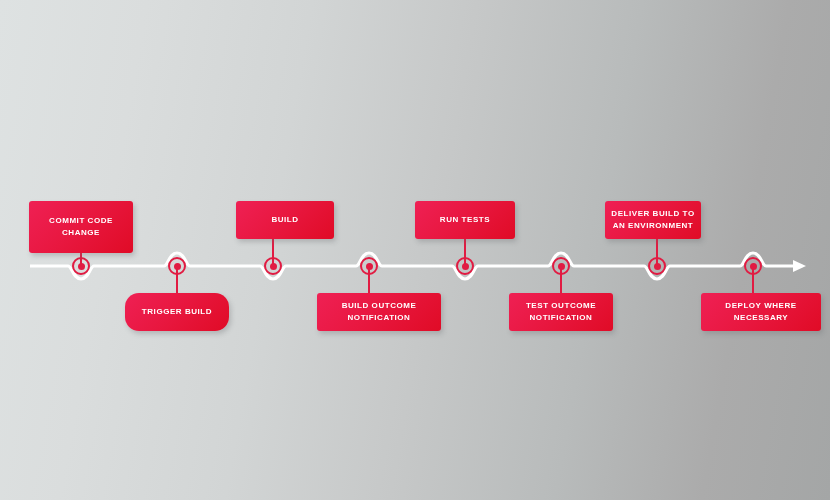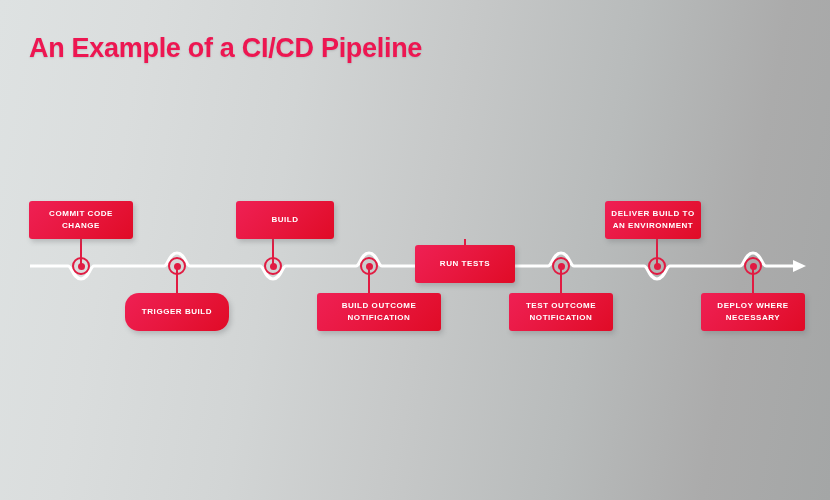--- a/index.html
+++ b/index.html
@@ -105,32 +105,31 @@
     margin-top: -3.5px;
     border-radius: 50%;
     background: #e11b42;
   }
 </style>
 </head>
 <body>
 
 <div id="stage">
 
-  <div id="title">An Example of a CI/CD Pipeline</div>
 
   <svg id="timeline-svg" width="830" height="500">
     <path id="timeline-path" fill="none" stroke="#ffffff" stroke-width="3.2" stroke-linecap="butt" stroke-linejoin="round" d="M 30 266 L 68 266 C 72 266, 73 279, 81 279 C 89 279, 90 266, 94 266 L 164 266 C 168 266, 169 253, 177 253 C 185 253, 186 266, 190 266 L 260 266 C 264 266, 265 279, 273 279 C 281 279, 282 266, 286 266 L 356 266 C 360 266, 361 253, 369 253 C 377 253, 378 266, 382 266 L 452 266 C 456 266, 457 279, 465 279 C 473 279, 474 266, 478 266 L 548 266 C 552 266, 553 253, 561 253 C 569 253, 570 266, 574 266 L 644 266 C 648 266, 649 279, 657 279 C 665 279, 666 266, 670 266 L 740 266 C 744 266, 745 253, 753 253 C 761 253, 762 266, 766 266 L 794 266"></path>
     <polygon id="timeline-arrow" fill="#ffffff" points="793,260 806,266 793,272"></polygon>
   </svg>
 
   <div id="nodes">
       <div class="node" style="left: 81px; top: 266px;">
         <div class="stem up" style="top: -27px; height: 27px;"></div>
         <div class="marker"></div>
-        <div class="box" style="width: 104px; height: 38px; left: -52px; top: -65px;">COMMIT CODE
+        <div class="box" style="width: 104px; height: 52px; left: -52px; top: -65px;">COMMIT CODE
 CHANGE</div>
       </div>
       <div class="node" style="left: 177px; top: 266px;">
         <div class="stem down" style="top: 0px; height: 27px;"></div>
         <div class="marker"></div>
         <div class="box" style="width: 104px; height: 38px; left: -52px; top: 27px; border-radius: 14px;">TRIGGER BUILD</div>
       </div>
       <div class="node" style="left: 273px; top: 266px;">
         <div class="stem up" style="top: -27px; height: 27px;"></div>
         <div class="marker"></div>
@@ -138,35 +137,35 @@
       </div>
       <div class="node" style="left: 369px; top: 266px;">
         <div class="stem down" style="top: 0px; height: 27px;"></div>
         <div class="marker"></div>
         <div class="box" style="width: 124px; height: 38px; left: -52px; top: 27px;">BUILD OUTCOME
 NOTIFICATION</div>
       </div>
       <div class="node" style="left: 465px; top: 266px;">
         <div class="stem up" style="top: -27px; height: 27px;"></div>
         <div class="marker"></div>
-        <div class="box" style="width: 100px; height: 38px; left: -50px; top: -65px; margin-top: 44px;">RUN TESTS</div>
+        <div class="box" style="width: 100px; height: 38px; left: -50px; top: -65px;">RUN TESTS</div>
       </div>
       <div class="node" style="left: 561px; top: 266px;">
         <div class="stem down" style="top: 0px; height: 27px;"></div>
         <div class="marker"></div>
         <div class="box" style="width: 104px; height: 38px; left: -52px; top: 27px;">TEST OUTCOME
 NOTIFICATION</div>
       </div>
       <div class="node" style="left: 657px; top: 266px;">
         <div class="stem up" style="top: -27px; height: 27px;"></div>
         <div class="marker"></div>
         <div class="box" style="width: 96px; height: 38px; left: -52px; top: -65px;">DELIVER BUILD TO
 AN ENVIRONMENT</div>
       </div>
       <div class="node" style="left: 753px; top: 266px;">
         <div class="stem down" style="top: 0px; height: 27px;"></div>
         <div class="marker"></div>
-        <div class="box" style="width: 104px; height: 38px; left: -52px; top: 27px;">DEPLOY WHERE
+        <div class="box" style="width: 120px; height: 38px; left: -52px; top: 27px;">DEPLOY WHERE
 NECESSARY</div>
       </div>
     </div>
 
 </div>
 
 </body></html>

